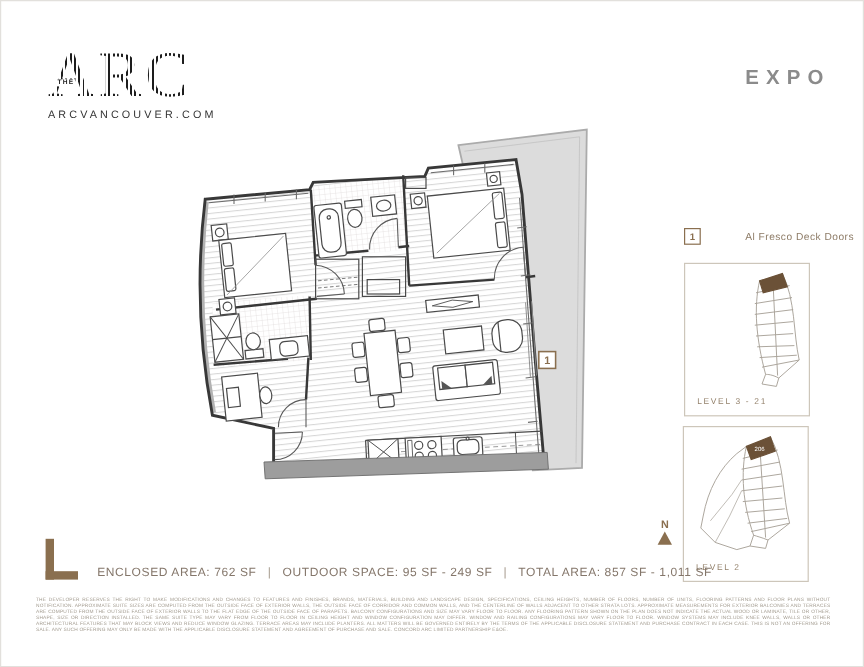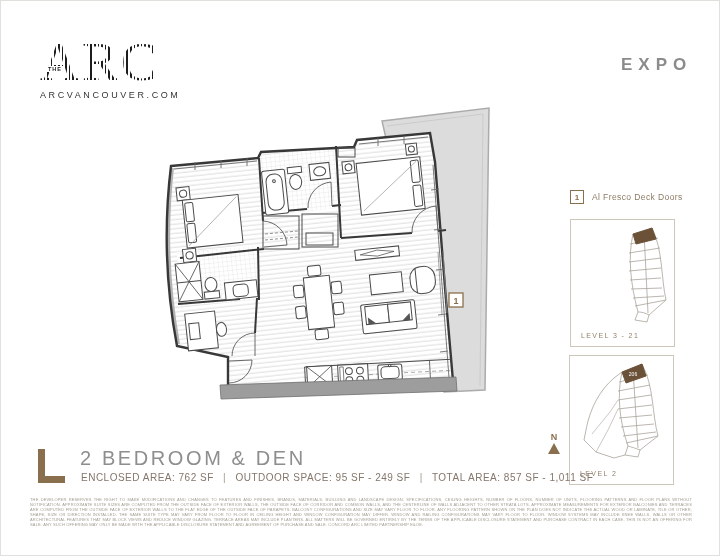--- a/index.html
+++ b/index.html
@@ -17,21 +17,21 @@
   .logo-the{position:absolute;left:7px;top:30px;font-size:5.5px;letter-spacing:1px;
             color:#1d1d1d;background:#ffffff;padding:0 1px;font-weight:bold;}
   .logo-site{margin-top:2px;font-size:9px;letter-spacing:2.6px;color:#343434;}
   .series{position:absolute;left:621px;top:55px;font-size:17px;font-weight:bold;
           letter-spacing:6px;color:#8b8b8b;text-align:center;}
 
   
   .legend{position:absolute;left:570px;top:190px;display:flex;align-items:center;gap:8px;}
   .legend-box{width:12px;height:12px;border:1px solid #8a6f4f;color:#8a6f4f;font-size:8px;
               font-weight:bold;display:flex;align-items:center;justify-content:center;background:#fff;}
-  .legend-label{font-size:8.5px;letter-spacing:0.4px;color:#8d7b66;}
+  .legend-label{font-size:8.5px;letter-spacing:0.4px;color:#8d7b66;margin-left:29px;}
   .keyplan{position:absolute;border:1px solid #cdc6ba;background:#fff;}
   .keyplan-1{left:570px;top:219px;width:103px;height:126px;}
   .keyplan-2{left:569px;top:355px;width:103px;height:128px;}
   .kp-label{position:absolute;left:10px;bottom:7px;font-size:7px;letter-spacing:1.4px;color:#94826c;}
   .compass{position:absolute;left:545px;top:432px;width:18px;text-align:center;}
   .compass-n{font-size:9px;font-weight:bold;color:#8a6f4f;letter-spacing:0;}
   .compass-arrow{margin:1px auto 0;width:0;height:0;border-left:6px solid transparent;
                  border-right:6px solid transparent;border-bottom:11px solid #8a6f4f;}
 
   
@@ -294,21 +294,20 @@
     </svg>
     <div class="kp-label">LEVEL 2</div>
   </div>
 
   <div class="compass">
     <div class="compass-n">N</div>
     <div class="compass-arrow"></div>
   </div>
 
   <div class="plan-letter" aria-label="L"></div>
-  <div class="unit-title">2 BEDROOM &amp; DEN</div>
   <div class="unit-stats">
     <span>ENCLOSED AREA:</span>
     <span>762 SF</span>
     <span class="sep">|</span>
     <span>OUTDOOR SPACE:</span>
     <span>95 SF - 249 SF</span>
     <span class="sep">|</span>
     <span>TOTAL AREA:</span>
     <span>857 SF - 1,011 SF</span>
   </div>

